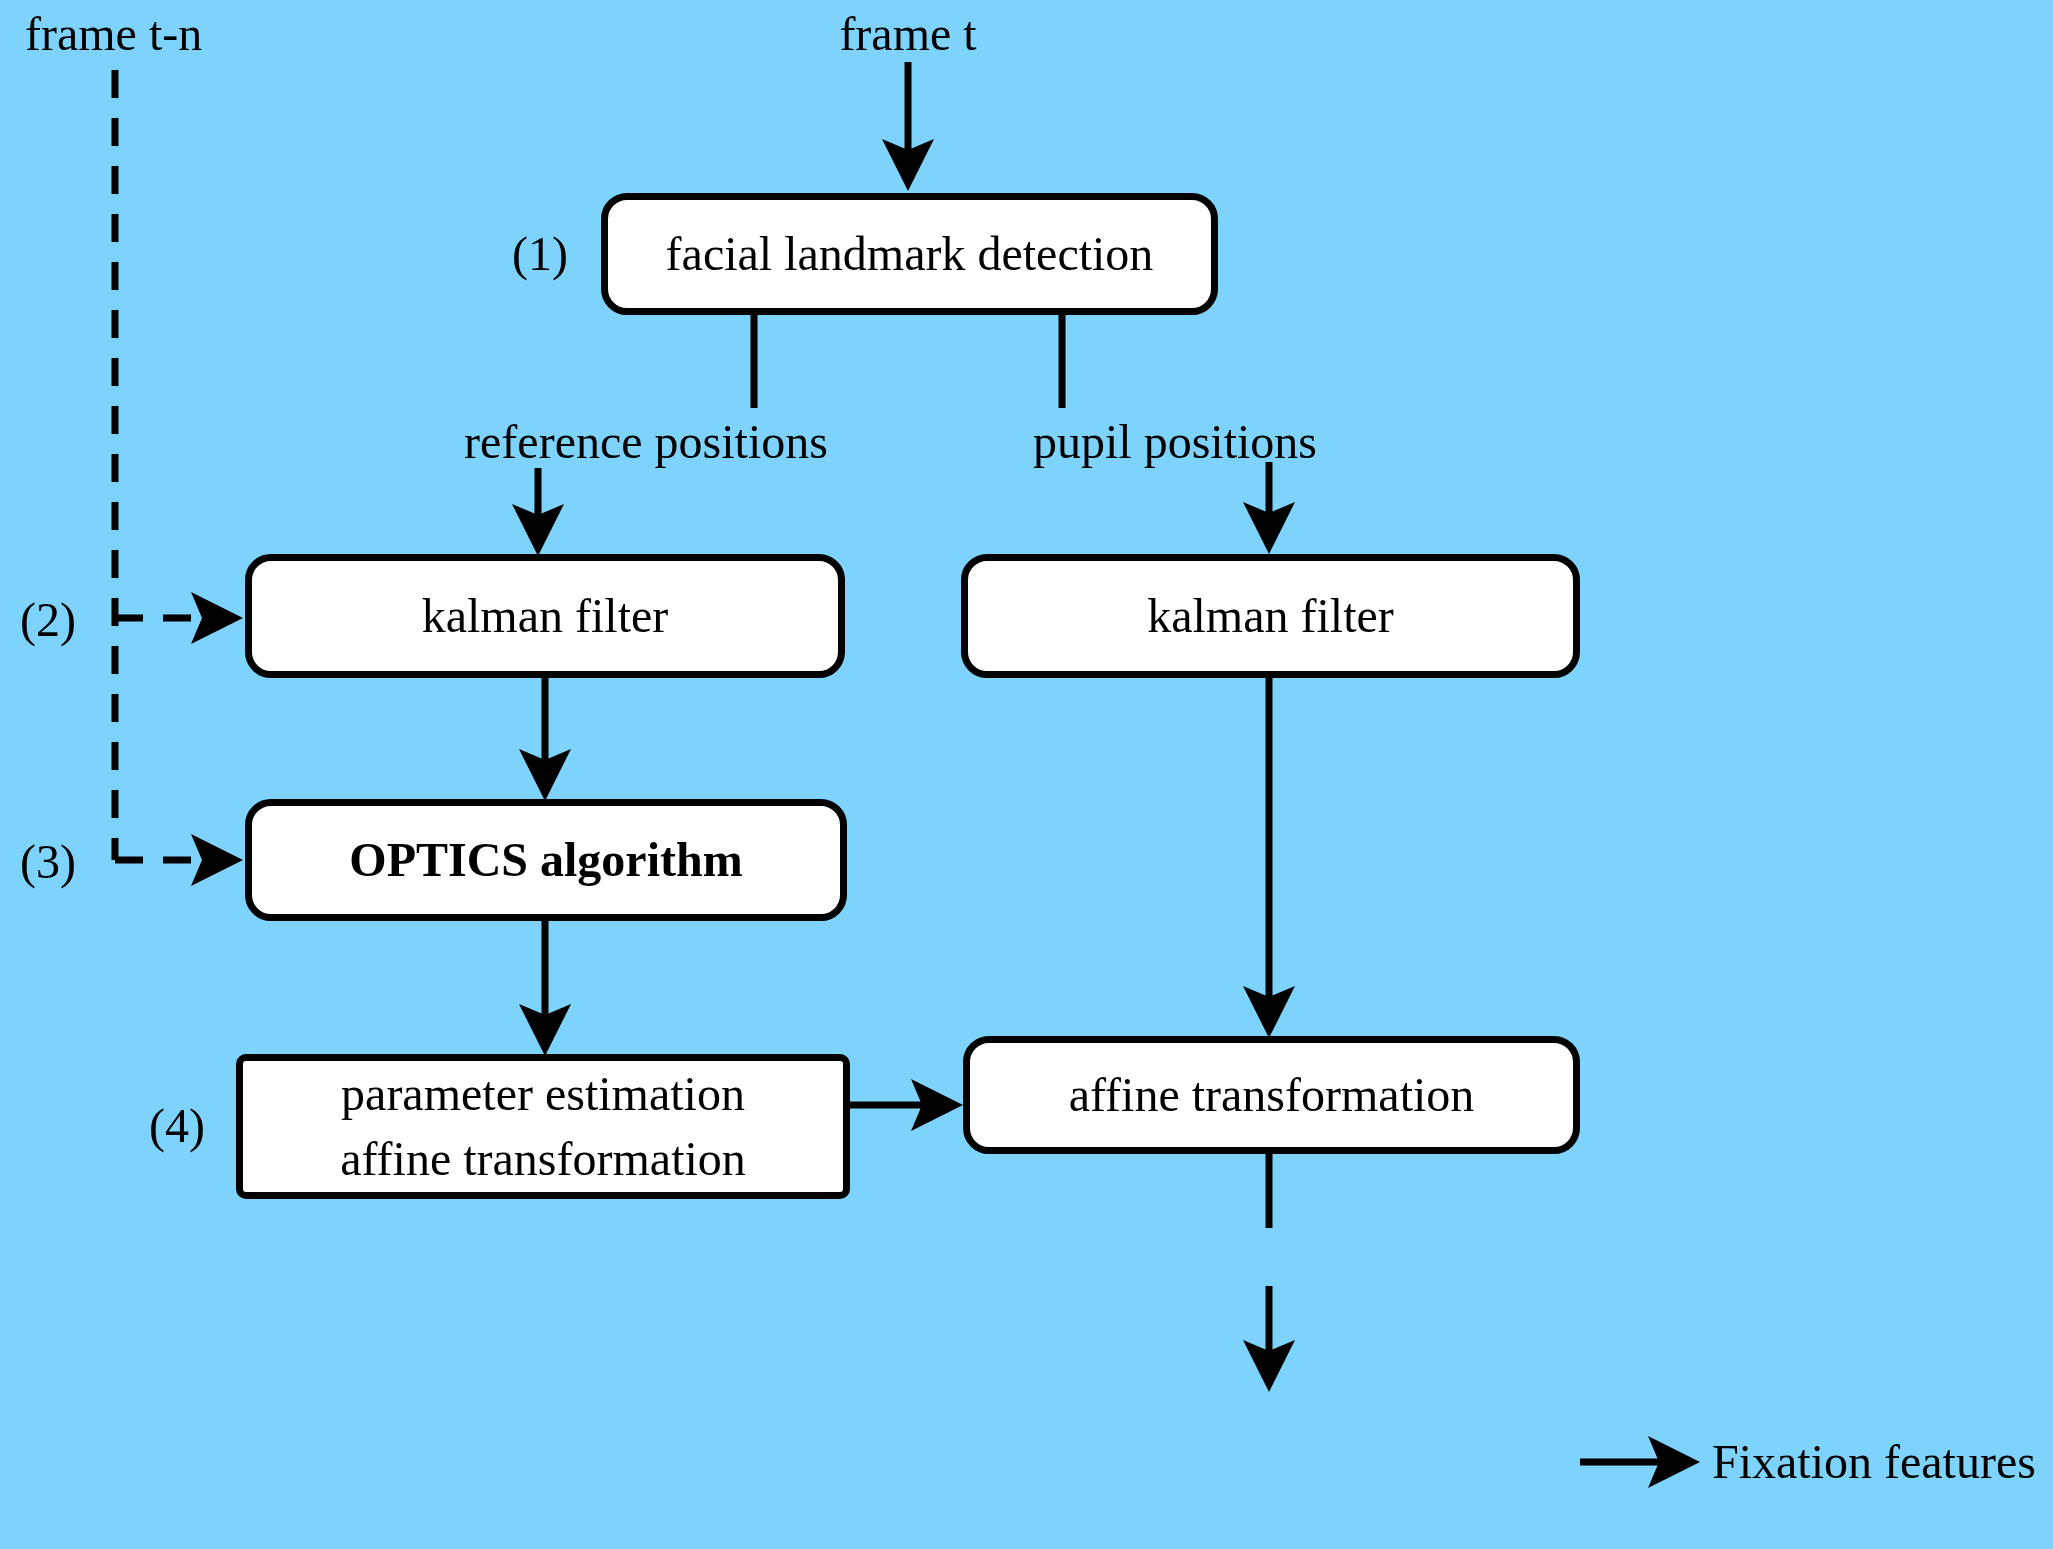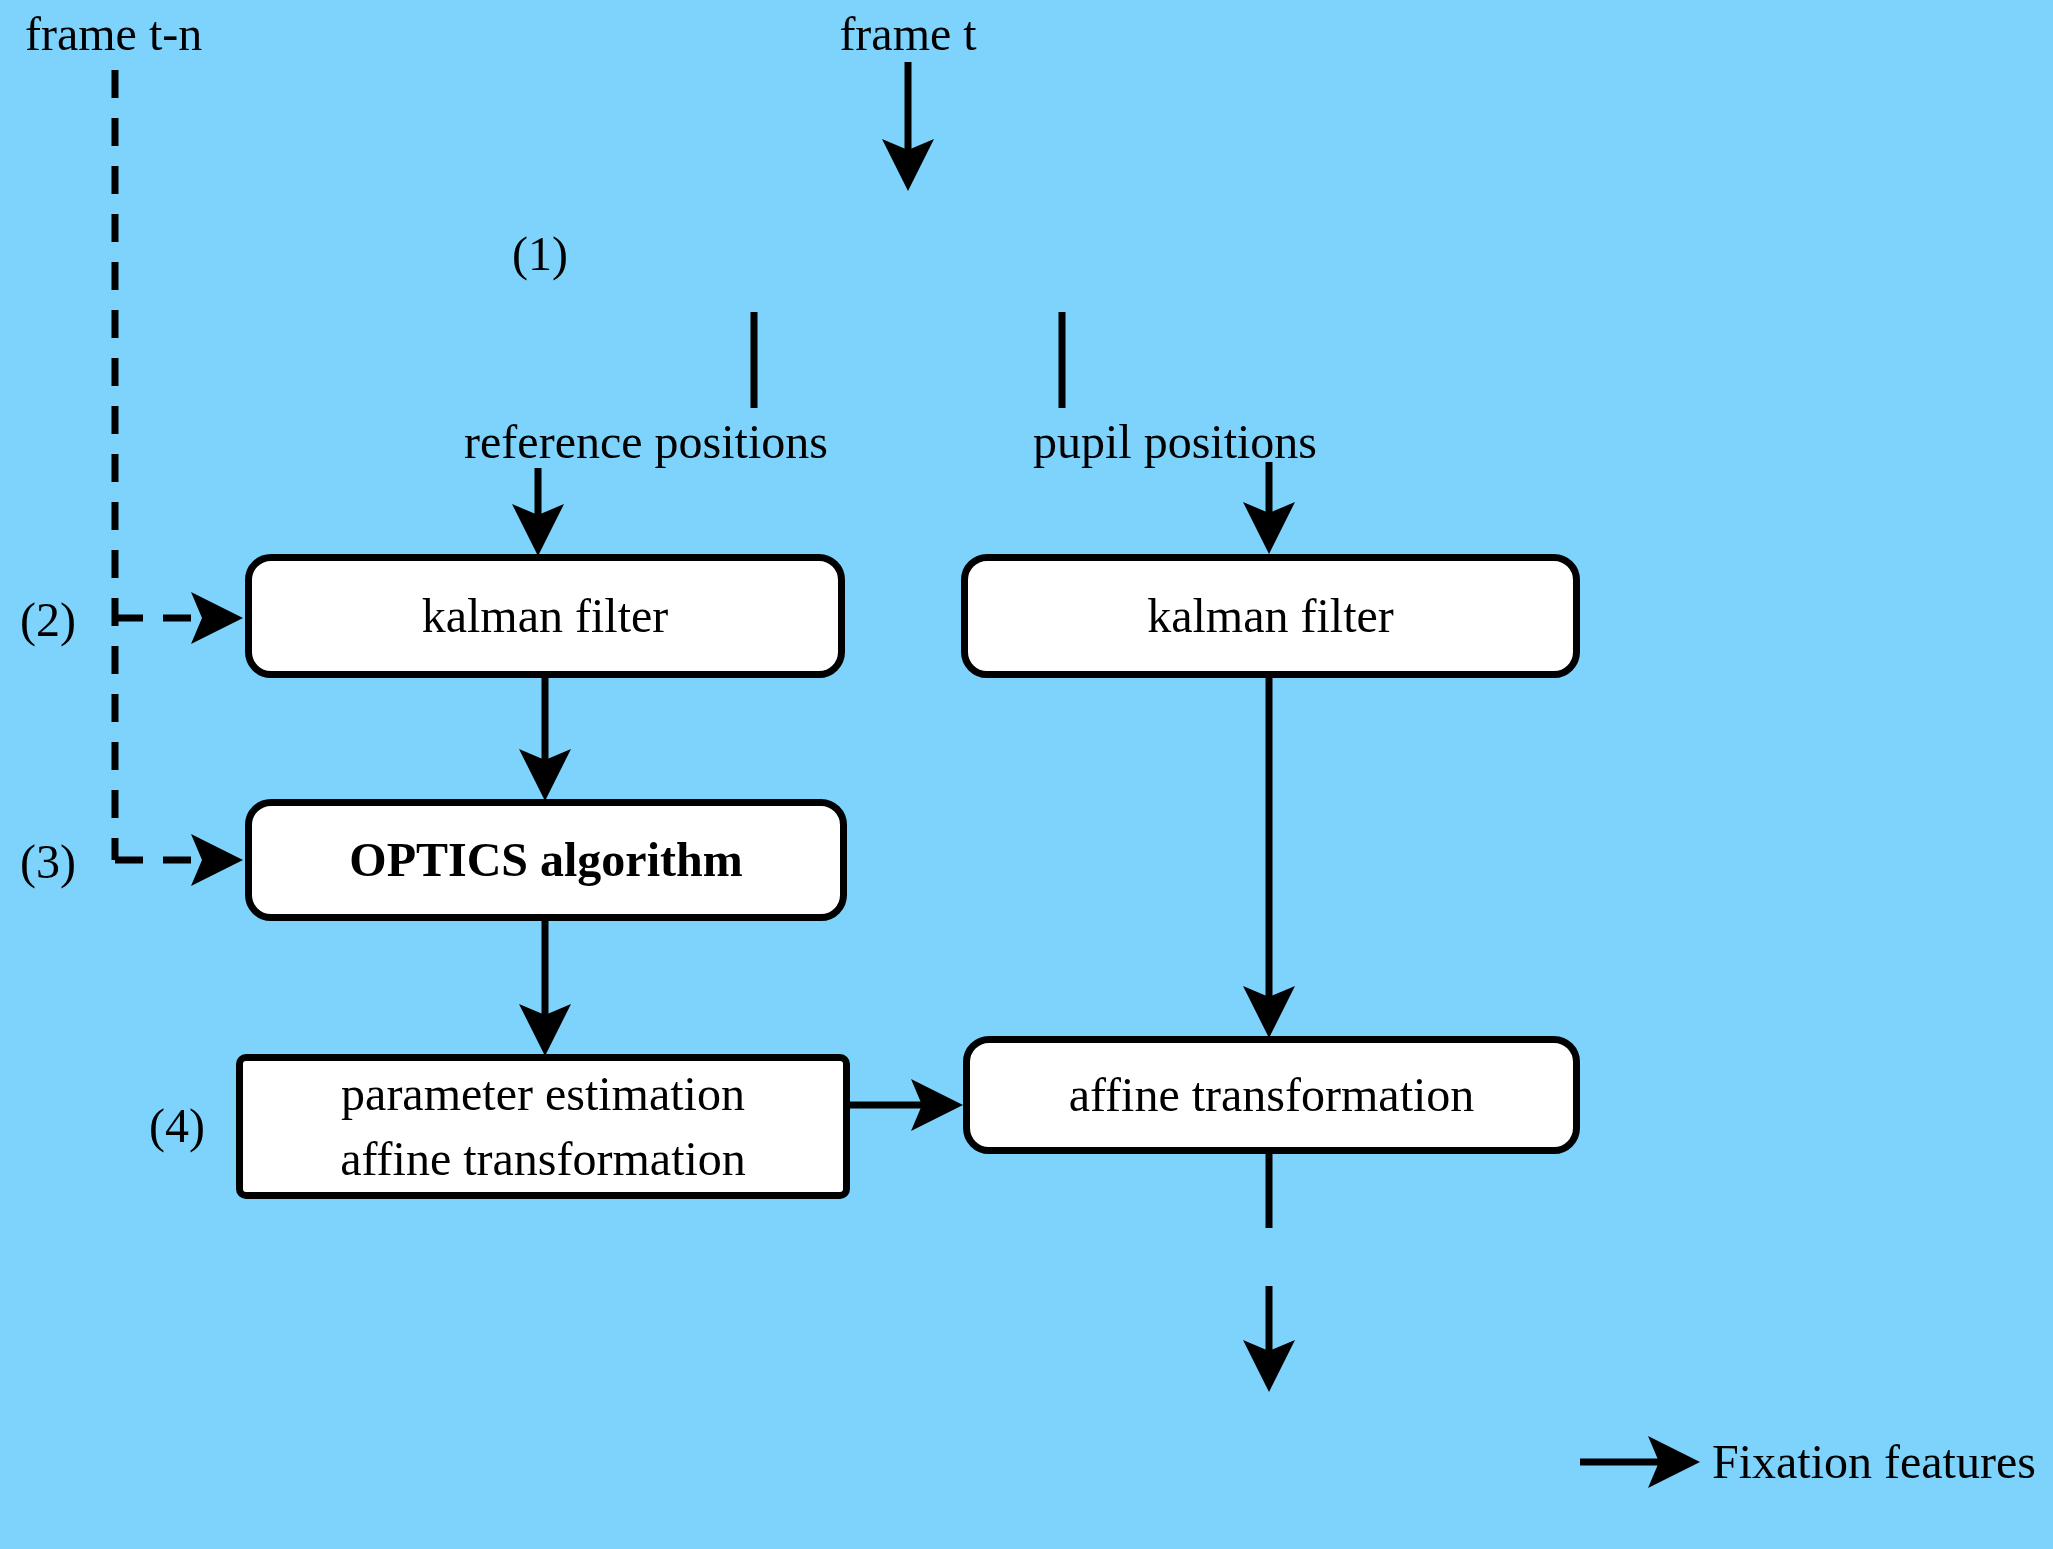--- a/index.html
+++ b/index.html
@@ -113,20 +113,23 @@
   <div class="lbl c" style="left:540px; top:226px;">(1)</div>
   <div class="lbl c" style="left:48px; top:592px;">(2)</div>
   <div class="lbl c" style="left:48px; top:834px;">(3)</div>
   <div class="lbl c" style="left:177px; top:1098px;">(4)</div>
 
   <div class="lbl c" style="left:646px; top:414px;">reference positions</div>
   <div class="lbl c" style="left:1175px; top:414px;">pupil positions</div>
 
   <div class="lbl" style="left:1712px; top:1434px;">Fixation features</div>
 
+  <div class="box" style="left:601px; top:193px; width:617px; height:122px;">
+    <span>facial landmark detection</span>
+  </div>
 
   <div class="box" style="left:245px; top:554px; width:600px; height:124px;">
     <span>kalman filter</span>
   </div>
 
   <div class="box" style="left:961px; top:554px; width:619px; height:124px;">
     <span>kalman filter</span>
   </div>
 
   <div class="box" style="left:245px; top:799px; width:602px; height:122px;font-weight:bold;">

